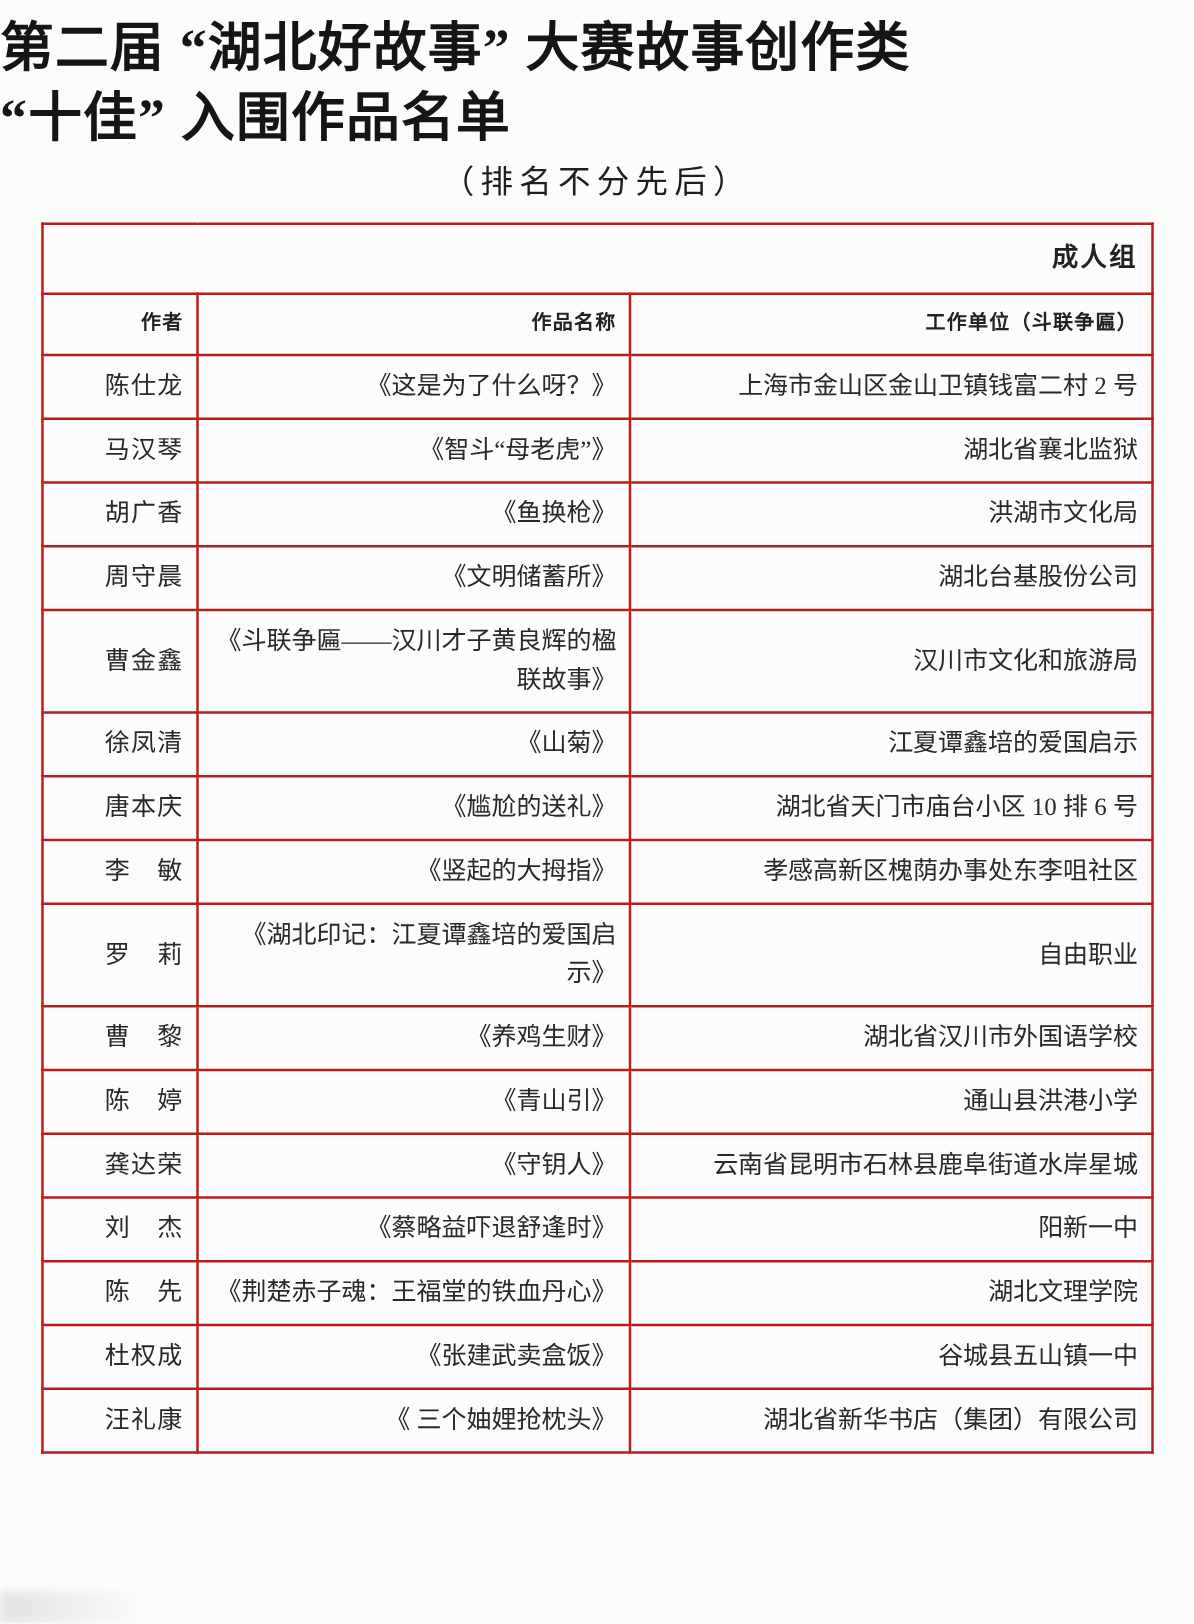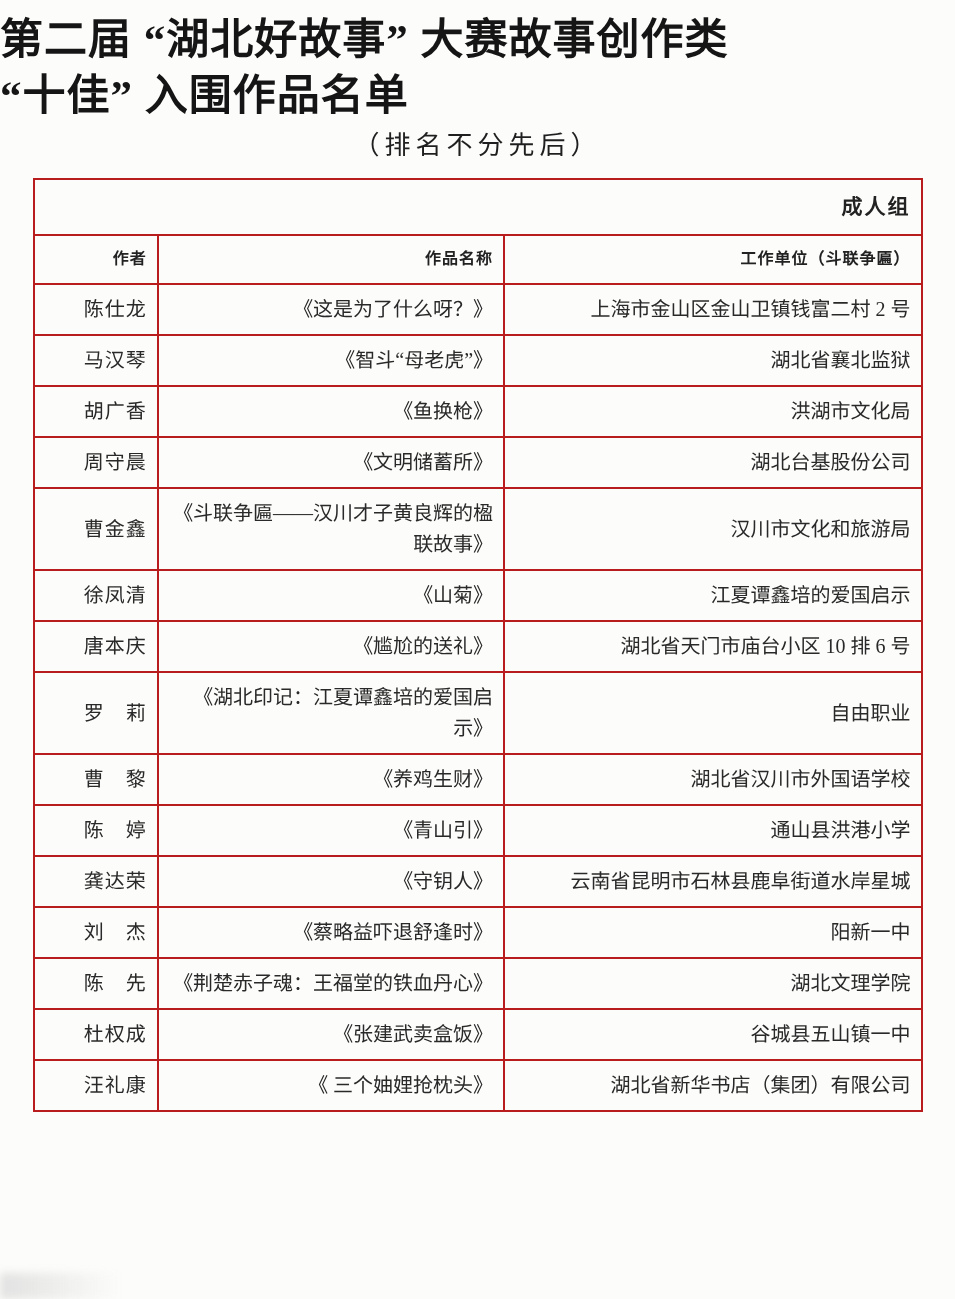--- a/index.html
+++ b/index.html
@@ -141,20 +141,25 @@
           <td class="cell-author">徐凤清</td>
           <td class="cell-title">《山菊》</td>
           <td class="cell-unit">江夏谭鑫培的爱国启示</td>
         </tr>
         <tr>
           <td class="cell-author">唐本庆</td>
           <td class="cell-title">《尴尬的送礼》</td>
           <td class="cell-unit">湖北省天门市庙台小区 10 排 6 号</td>
         </tr>
         <tr>
+          <td class="cell-author">李　敏</td>
+          <td class="cell-title">《竖起的大拇指》</td>
+          <td class="cell-unit">孝感高新区槐荫办事处东李咀社区</td>
+        </tr>
+        <tr>
           <td class="cell-author">罗　莉</td>
           <td class="cell-title">《湖北印记：江夏谭鑫培的爱国启示》</td>
           <td class="cell-unit">自由职业</td>
         </tr>
         <tr>
           <td class="cell-author">曹　黎</td>
           <td class="cell-title">《养鸡生财》</td>
           <td class="cell-unit">湖北省汉川市外国语学校</td>
         </tr>
         <tr>

